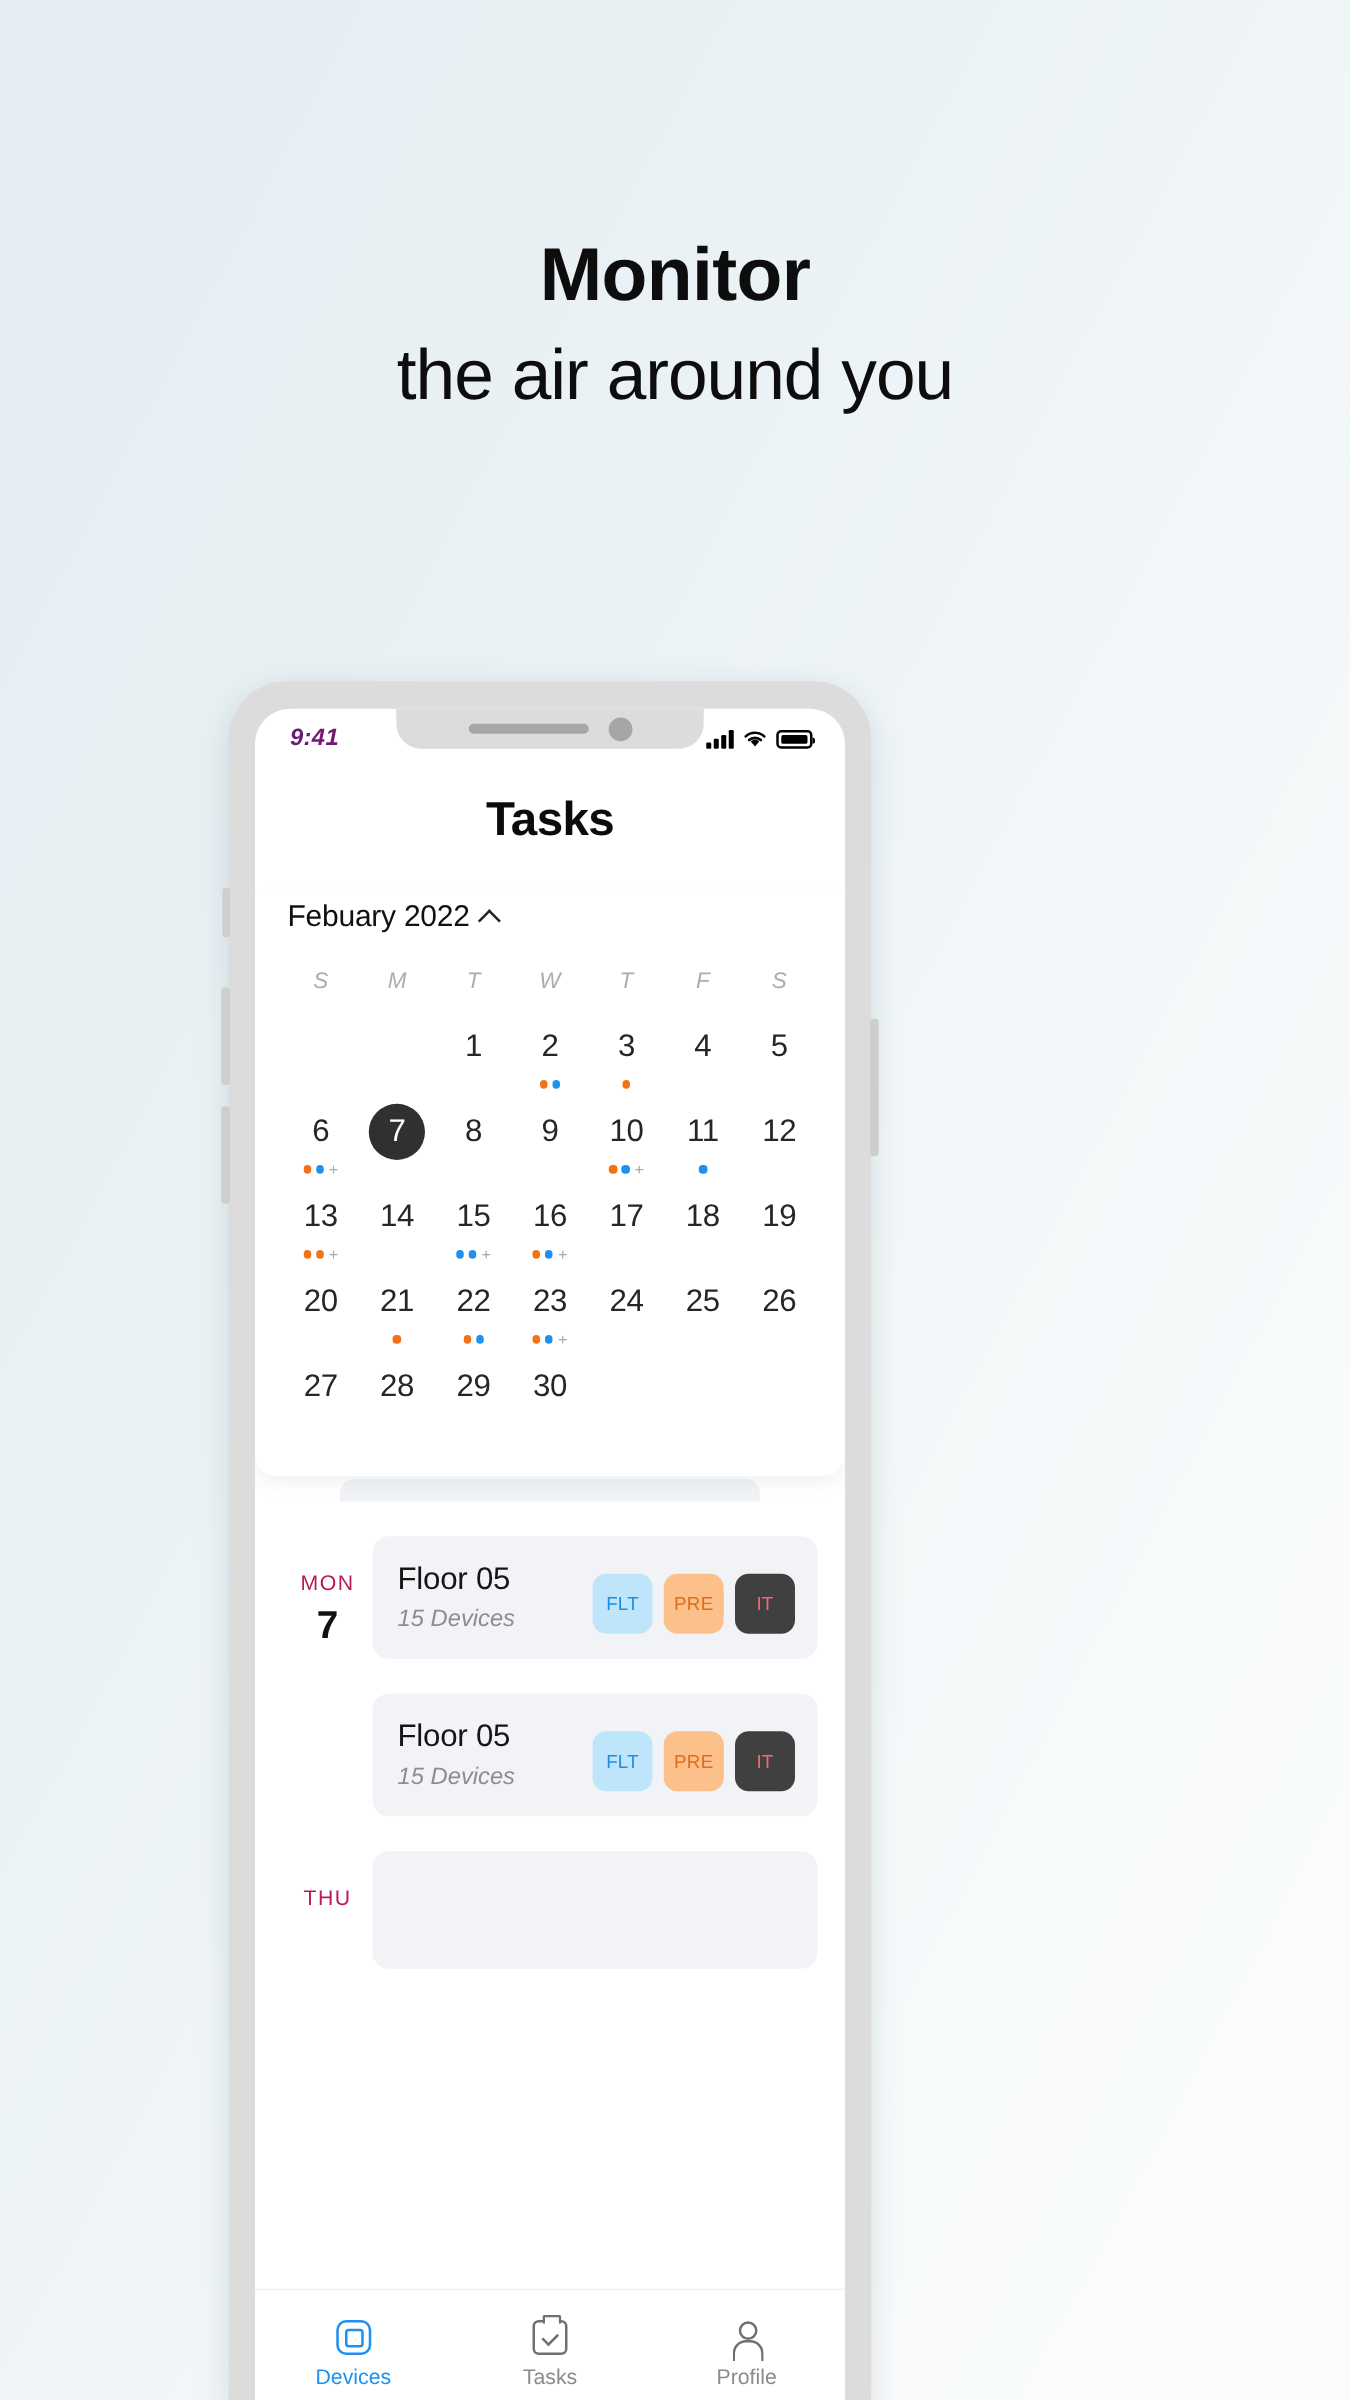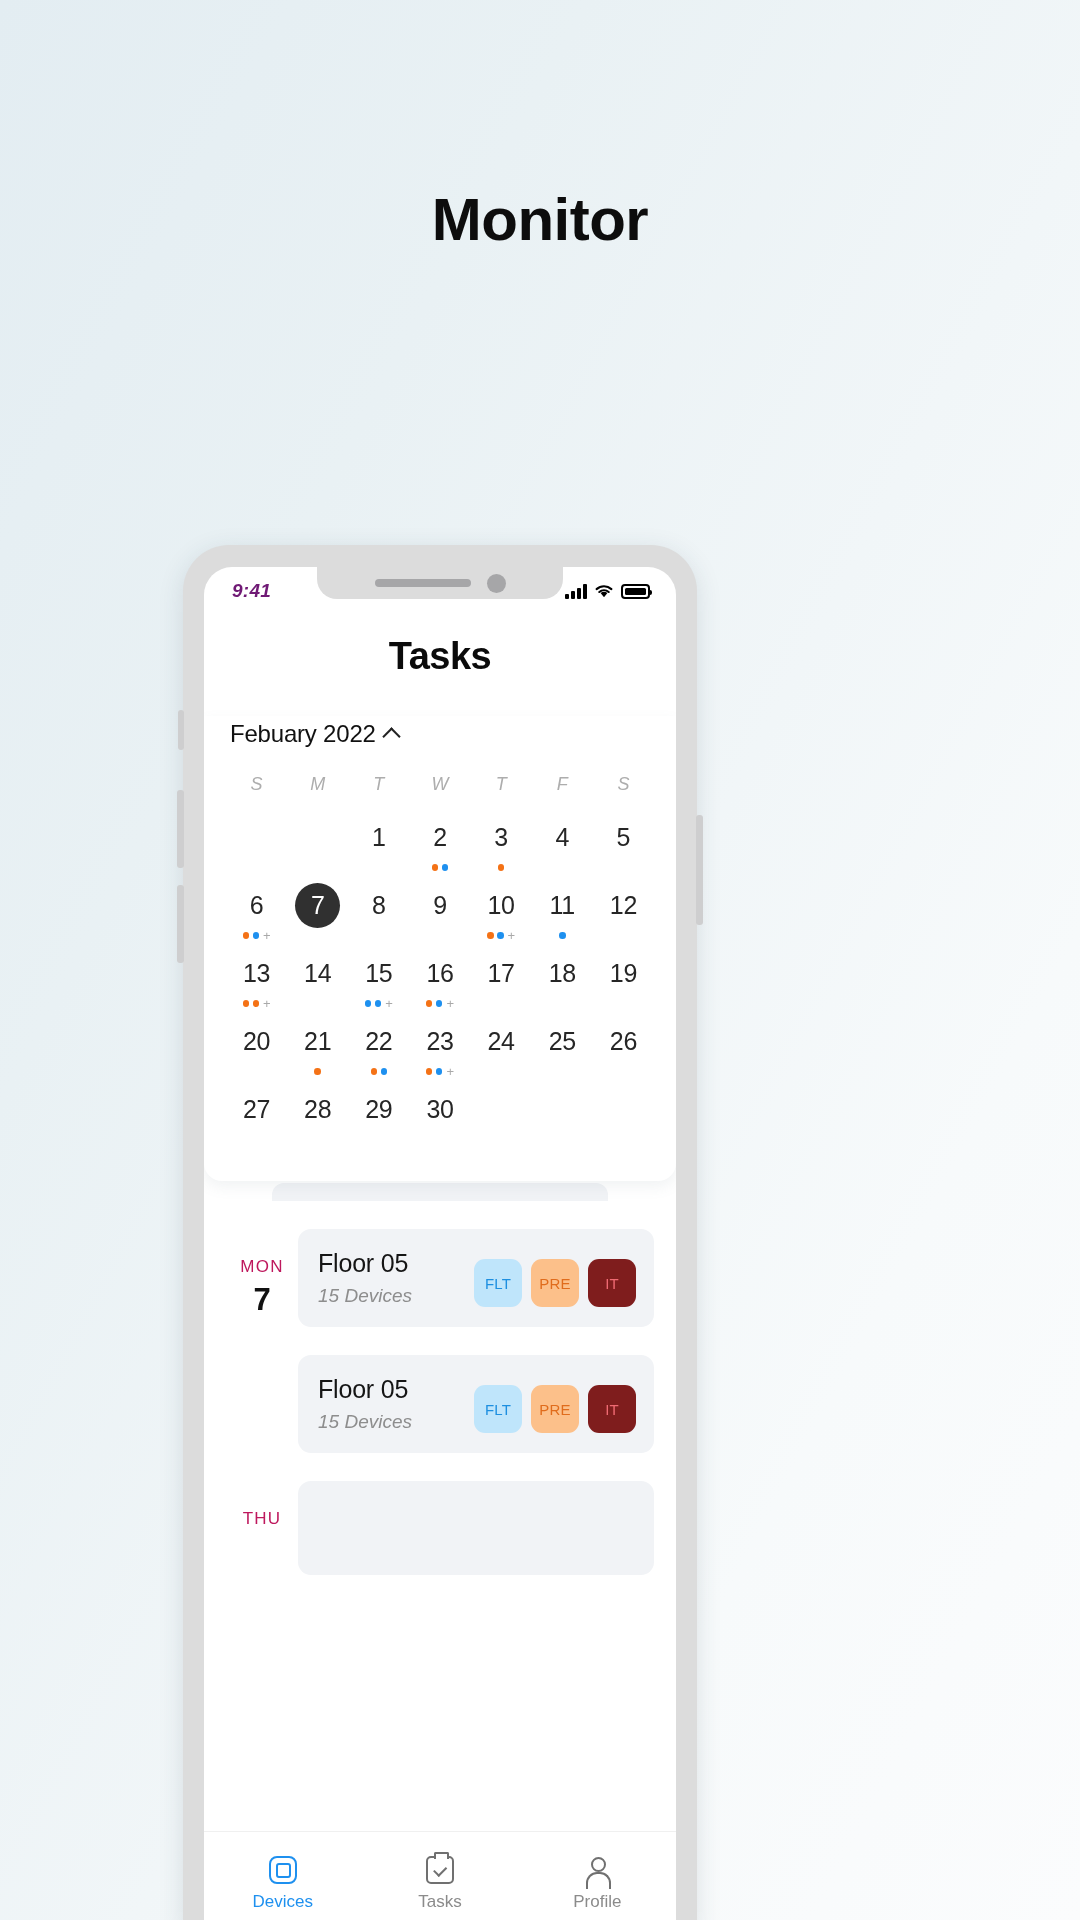--- a/index.html
+++ b/index.html
@@ -237,21 +237,21 @@
   }
   .tags { display: flex; gap: 9px; }
   .tag {
     width: 48px; height: 48px;
     border-radius: 11px;
     display: flex; align-items: center; justify-content: center;
     font-size: 15px; font-weight: 500; letter-spacing: 0.2px;
   }
   .tag.flt { background: #bfe5fb; color: #1d8fe0; }
   .tag.pre { background: #fcc08a; color: #e06c1c; }
-  .tag.it  { background: #7f1d1d; color: #ef6a72; }
+  .tag.it  { background: #404040; color: #ef6a72; }
 
   
   .tabbar {
     position: absolute;
     left: 0; right: 0; bottom: 0;
     height: 104px;
     background: #fff;
     display: flex;
     align-items: center;
     justify-content: space-around;
@@ -294,20 +294,21 @@
     width: 21px; height: 15px;
     border: 2.4px solid #707070; border-bottom: none;
     border-radius: 11px 11px 0 0;
   }
 </style>
 </head>
 <body>
 
 <div class="promo">
   <div class="promo-line1">Monitor</div>
+  <div class="promo-line2">the air around you</div>
 </div>
 
 <div class="phone">
   <div class="btn-side btn-mute"></div>
   <div class="btn-side btn-volup"></div>
   <div class="btn-side btn-voldn"></div>
   <div class="btn-side btn-power"></div>
 
   <div class="screen">
 

